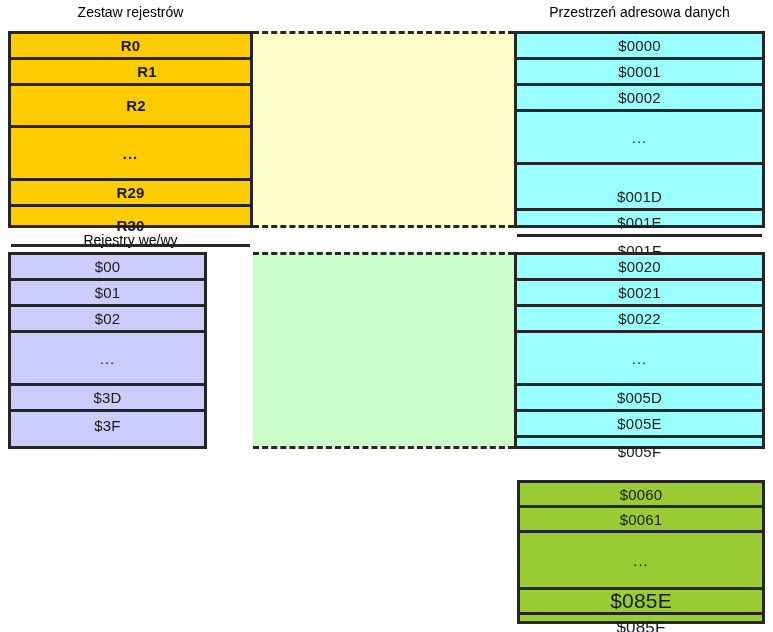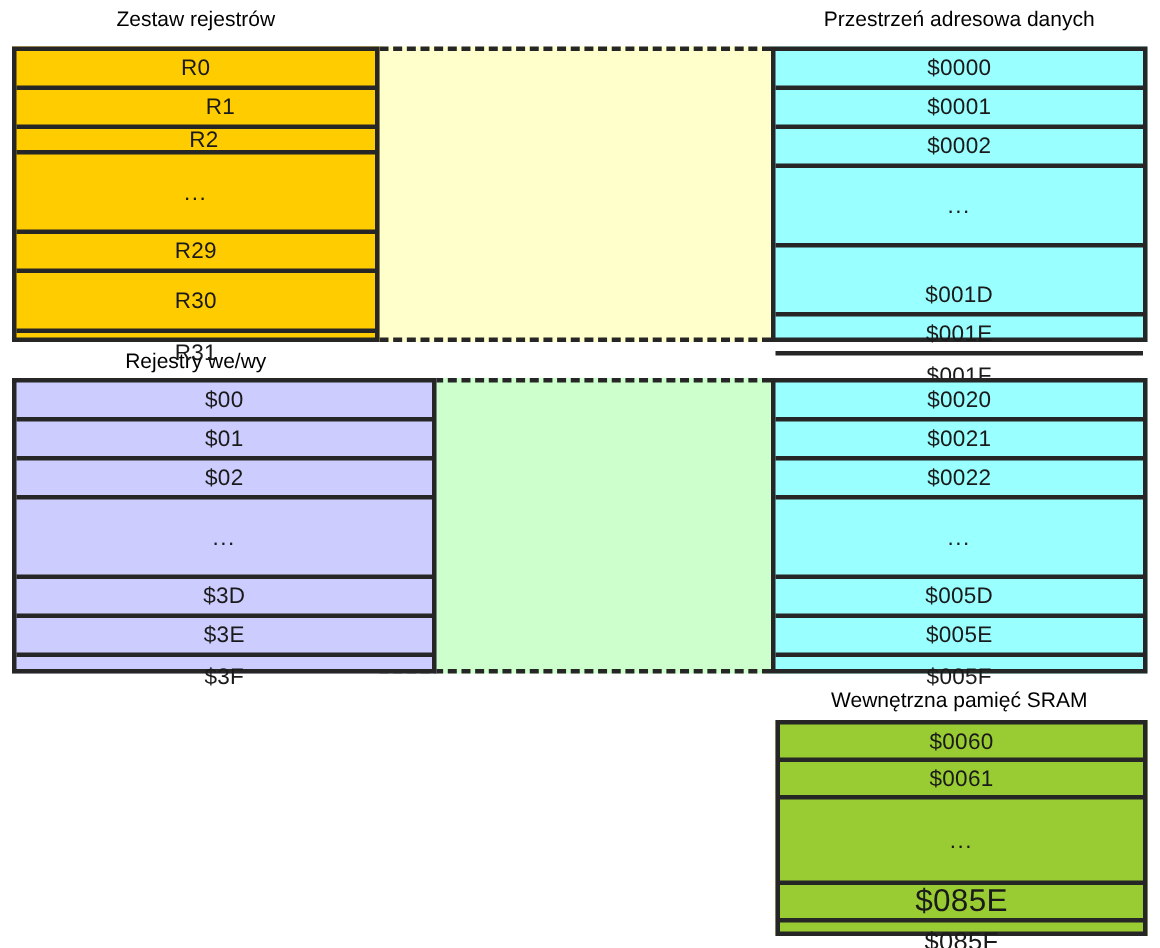--- a/index.html
+++ b/index.html
@@ -57,21 +57,21 @@
   }
   .block .cell.tall {
     align-items: center;
   }
   .block .cell.ellipsis {
     font-size: 15px;
     letter-spacing: 1px;
   }
 
   
-  .blk-regs  { background: #FFCC00; }
+  .blk-regs  { background: #FFCC00; font-weight: bold; }
   .blk-io    { background: #CCCCFF; }
   .blk-data  { background: #99FFFF; }
   .blk-sram  { background: #99CC33; }
 
   
   .dashband {
     position: absolute;
     box-sizing: border-box;
     border-top: 3px dashed #262626;
     border-bottom: 3px dashed #262626;
@@ -83,53 +83,51 @@
 <body>
 
 <div class="diagram">
 
   <div class="caption" style="left:8px; top:3px; width:245px;">Zestaw rejestrów</div>
 
   <div class="caption" style="left:514px; top:3px; width:251px;">Przestrzeń adresowa danych</div>
 
   <div class="caption" style="left:8px; top:231px; width:245px;">Rejestry we/wy</div>
 
-  <div class="caption" style="left:514px; top:457px; width:251px;">Wewnętrzna pamięć SRAM</div>
 
   <div class="dashband dash-yellow" style="left:253px; top:31px; width:261px; height:197px;"></div>
 
   <div class="dashband dash-green" style="left:253px; top:252px; width:261px; height:197px;"></div>
 
   <div class="block blk-regs" style="left:8px; top:31px; width:245px; height:197px;">
     <div class="cell" style="height:26px;">R0</div>
     <div class="cell" style="height:26px;padding-left:33px;">R1</div>
-    <div class="cell" style="height:17px;padding-left:11px;">R2</div>
+    <div class="cell" style="height:42px;padding-left:11px;">R2</div>
     <div class="cell tall ellipsis" style="height:53px;">...</div>
     <div class="cell" style="height:26px;">R29</div>
     <div class="cell" style="height:40px;">R30</div>
     <div class="cell" style="height:26px;">R31</div>
   </div>
 
   <div class="block blk-data" style="left:514px; top:31px; width:251px; height:197px;">
     <div class="cell" style="height:26px;">$0000</div>
     <div class="cell" style="height:26px;">$0001</div>
     <div class="cell" style="height:26px;">$0002</div>
     <div class="cell tall ellipsis" style="height:53px;">...</div>
     <div class="cell" style="height:26px;margin-top:20px;">$001D</div>
     <div class="cell" style="height:26px;">$001E</div>
     <div class="cell" style="height:26px;">$001F</div>
   </div>
 
-  <div class="block blk-io" style="left:8px; top:252px; width:283px; height:197px;">
+  <div class="block blk-io" style="left:8px; top:252px; width:199px; height:197px;">
     <div class="cell" style="height:26px;">$00</div>
     <div class="cell" style="height:26px;">$01</div>
     <div class="cell" style="height:26px;">$02</div>
     <div class="cell tall ellipsis" style="height:53px;">...</div>
     <div class="cell" style="height:26px;">$3D</div>
-    <div class="cell" style="height:26px;">$3E</div>
     <div class="cell" style="height:26px;">$3F</div>
   </div>
 
   <div class="block blk-data" style="left:514px; top:252px; width:251px; height:197px;">
     <div class="cell" style="height:26px;">$0020</div>
     <div class="cell" style="height:26px;">$0021</div>
     <div class="cell" style="height:26px;">$0022</div>
     <div class="cell tall ellipsis" style="height:53px;">...</div>
     <div class="cell" style="height:26px;">$005D</div>
     <div class="cell" style="height:26px;">$005E</div>

